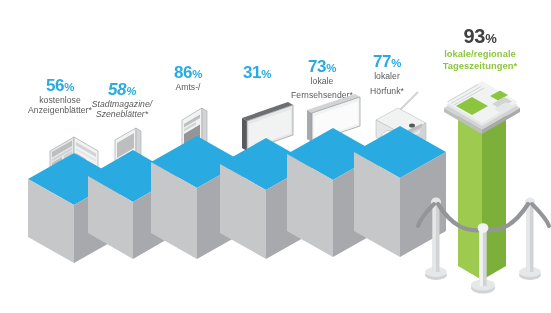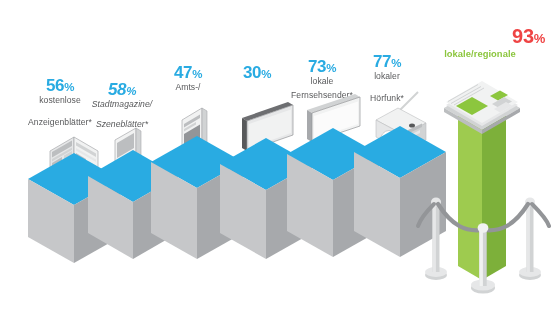--- a/index.html
+++ b/index.html
@@ -13,39 +13,39 @@
 
   
   .item{position:absolute;}
   .labelbox{position:absolute;text-align:center;white-space:nowrap;line-height:1.12;}
   .pct{font-weight:bold;letter-spacing:-0.3px;}
   .pct .num{font-size:17px;}
   .pct .sign{font-size:11.5px;font-weight:bold;}
   .cap{font-size:8.6px;color:#58595b;margin-top:1px;letter-spacing:0.05px;}
   .blue .pct{color:#29abe2;}
   .blue .cap{color:#58595b;}
-  .green .pct{color:#ef4444;text-align:right;}
+  .green .pct{color:#404040;}
   .green .pct .num{font-size:20px;}
   .green .pct .sign{font-size:13px;}
   .green .cap{color:#8cc63e;font-weight:bold;font-size:9.4px;line-height:1.22;}
 
   
   svg{display:block;overflow:visible;}
   .ped{position:absolute;}
 </style>
 </head>
 <body>
 
 <div id="stage">
 
   <div class="item">
     <div class="labelbox blue" style="left:10px;top:76px;width:100px;">
       <div class="pct"><span class="num">56</span><span class="sign">%</span></div>
       <div class="cap">kostenlose</div>
-      <div class="cap" style="margin-top:12px">Anzeigenblätter*</div>
+      <div class="cap" style="margin-top:0">Anzeigenblätter*</div>
     </div>
     <div class="ped" style="left:22px;top:105px;">
       <svg width="110" height="170" viewBox="0 0 110 170">
 
         <g>
           <polygon points="28,46 52,32 52,60 28,74" fill="#e6e7e8" stroke="#a7a9ac" stroke-width="0.7"></polygon>
           <polygon points="52,32 76,46 76,74 52,60" fill="#f1f2f2" stroke="#a7a9ac" stroke-width="0.7"></polygon>
           <polygon points="30,47 50,35.5 50,41 30,52.5" fill="#bcbec0"></polygon>
           <polygon points="30,54 50,42.5 50,45 30,56.5" fill="#d1d3d4"></polygon>
           <polygon points="30,58 40,52 40,68 30,74" fill="#bcbec0"></polygon>
@@ -61,42 +61,42 @@
         <polygon points="6,74 52,100 52,158 6,132" fill="#c6c7c9"></polygon>
         <polygon points="52,100 98,74 98,132 52,158" fill="#a7a9ac"></polygon>
       </svg>
     </div>
   </div>
 
   <div class="item">
     <div class="labelbox blue" style="left:72px;top:80px;width:100px;font-style:italic;">
       <div class="pct"><span class="num">58</span><span class="sign">%</span></div>
       <div class="cap">Stadtmagazine/</div>
-      <div class="cap" style="margin-top:10px">Szeneblätter*</div>
+      <div class="cap" style="margin-top:0">Szeneblätter*</div>
     </div>
     <div class="ped" style="left:83px;top:98px;">
       <svg width="100" height="175" viewBox="0 0 100 175">
         <g>
           <polygon points="32,42 53,30 53,66 32,78" fill="#f1f2f2" stroke="#a7a9ac" stroke-width="0.7"></polygon>
           <polygon points="53,30 58,33 58,69 53,66" fill="#d1d3d4" stroke="#a7a9ac" stroke-width="0.6"></polygon>
           <polygon points="34,45 51,35 51,50 34,60" fill="#bcbec0"></polygon>
           <polygon points="34,62 47,54.5 47,57 34,64.5" fill="#d1d3d4"></polygon>
           <polygon points="34,66 47,58.5 47,61 34,68.5" fill="#d1d3d4"></polygon>
           <polygon points="34,70 44,64.5 44,67 34,72.5" fill="#d1d3d4"></polygon>
         </g>
         <polygon points="5,78 50,52 95,78 50,104" fill="#29abe2"></polygon>
         <polygon points="5,78 50,104 50,161 5,135" fill="#c6c7c9"></polygon>
         <polygon points="50,104 95,78 95,135 50,161" fill="#a7a9ac"></polygon>
       </svg>
     </div>
   </div>
 
   <div class="item">
     <div class="labelbox blue" style="left:136px;top:63px;width:104px;">
-      <div class="pct"><span class="num">47</span><span class="sign">%</span></div>
+      <div class="pct"><span class="num">86</span><span class="sign">%</span></div>
       <div class="cap">Amts-/</div>
     </div>
     <div class="ped" style="left:146px;top:88px;">
       <svg width="102" height="185" viewBox="0 0 102 185">
         <g>
           <polygon points="36,32 56,20 56,62 36,74" fill="#f1f2f2" stroke="#a7a9ac" stroke-width="0.7"></polygon>
           <polygon points="56,20 61,23 61,65 56,62" fill="#d1d3d4" stroke="#a7a9ac" stroke-width="0.6"></polygon>
           <polygon points="38,36 54,26.5 54,30 38,39.5" fill="#bcbec0"></polygon>
           <polygon points="38,41 50,34 50,36.5 38,43.5" fill="#d1d3d4"></polygon>
           <polygon points="38,46 54,36.5 54,52 38,61.5" fill="#939598"></polygon>
@@ -105,21 +105,21 @@
         </g>
         <polygon points="5,74 51,48 97,74 51,100" fill="#29abe2"></polygon>
         <polygon points="5,74 51,100 51,171 5,145" fill="#c6c7c9"></polygon>
         <polygon points="51,100 97,74 97,145 51,171" fill="#a7a9ac"></polygon>
       </svg>
     </div>
   </div>
 
   <div class="item">
     <div class="labelbox blue" style="left:210px;top:63px;width:94px;">
-      <div class="pct"><span class="num">30</span><span class="sign">%</span></div>
+      <div class="pct"><span class="num">31</span><span class="sign">%</span></div>
     </div>
     <div class="ped" style="left:214px;top:88px;">
       <svg width="104" height="185" viewBox="0 0 104 185">
         <g>
           <polygon points="28,30 74,14 79,17 33,33" fill="#6d6e71"></polygon>
           <polygon points="28,30 33,33 33,63 28,60" fill="#58595b"></polygon>
           <polygon points="33,33 79,17 79,47 33,63" fill="#e6e7e8" stroke="#939598" stroke-width="0.7"></polygon>
           <polygon points="35,36 77,21.5 77,45 35,60" fill="#f1f2f2"></polygon>
           <polygon points="50,61 56,63.5 56,70 50,67.5" fill="#a7a9ac"></polygon>
           <polygon points="44,70 62,62 70,66 52,74" fill="#bcbec0"></polygon>
@@ -154,21 +154,21 @@
         <polygon points="6,72 52,98 52,175 6,149" fill="#c6c7c9"></polygon>
         <polygon points="52,98 98,72 98,149 52,175" fill="#a7a9ac"></polygon>
       </svg>
     </div>
   </div>
 
   <div class="item">
     <div class="labelbox blue" style="left:342px;top:52px;width:90px;">
       <div class="pct"><span class="num">77</span><span class="sign">%</span></div>
       <div class="cap">lokaler</div>
-      <div class="cap" style="margin-top:12px">Hörfunk*</div>
+      <div class="cap" style="margin-top:5px">Hörfunk*</div>
     </div>
     <div class="ped" style="left:350px;top:80px;">
       <svg width="100" height="190" viewBox="0 0 100 190">
         <g>
           <path d="M46,34 L68,12" stroke="#d1d3d4" stroke-width="2" fill="none"></path>
           <polygon points="26,40 48,28 76,43 54,55" fill="#f1f2f2" stroke="#bcbec0" stroke-width="0.6"></polygon>
           <polygon points="26,40 54,55 54,72 26,57" fill="#e6e7e8" stroke="#bcbec0" stroke-width="0.6"></polygon>
           <polygon points="54,55 76,43 76,60 54,72" fill="#d1d3d4" stroke="#bcbec0" stroke-width="0.6"></polygon>
           <ellipse cx="39" cy="60" rx="8.5" ry="9.5" fill="#ffffff" stroke="#bcbec0" stroke-width="0.7"></ellipse>
           <ellipse cx="39" cy="60" rx="5.5" ry="6.5" fill="#e6e7e8"></ellipse>
@@ -180,20 +180,21 @@
         <polygon points="4,72 50,98 50,177 4,151" fill="#c6c7c9"></polygon>
         <polygon points="50,98 96,72 96,151 50,177" fill="#a7a9ac"></polygon>
       </svg>
     </div>
   </div>
 
   <div class="item">
     <div class="labelbox green" style="left:415px;top:25px;width:130px;">
       <div class="pct"><span class="num">93</span><span class="sign">%</span></div>
       <div class="cap">lokale/regionale</div>
+      <div class="cap" style="margin-top:0">Tageszeitungen*</div>
     </div>
 
     <div class="ped" style="left:420px;top:80px;">
       <svg width="131" height="215" viewBox="0 0 131 215">
 
         <polygon points="38,32 62,18 62,200 38,186" fill="#9ecb4f"></polygon>
         <polygon points="62,18 86,32 86,186 62,200" fill="#7db03a"></polygon>
 
         <g>
           <polygon points="24,28 62,6 100,28 62,50" fill="#d1d3d4"></polygon>

